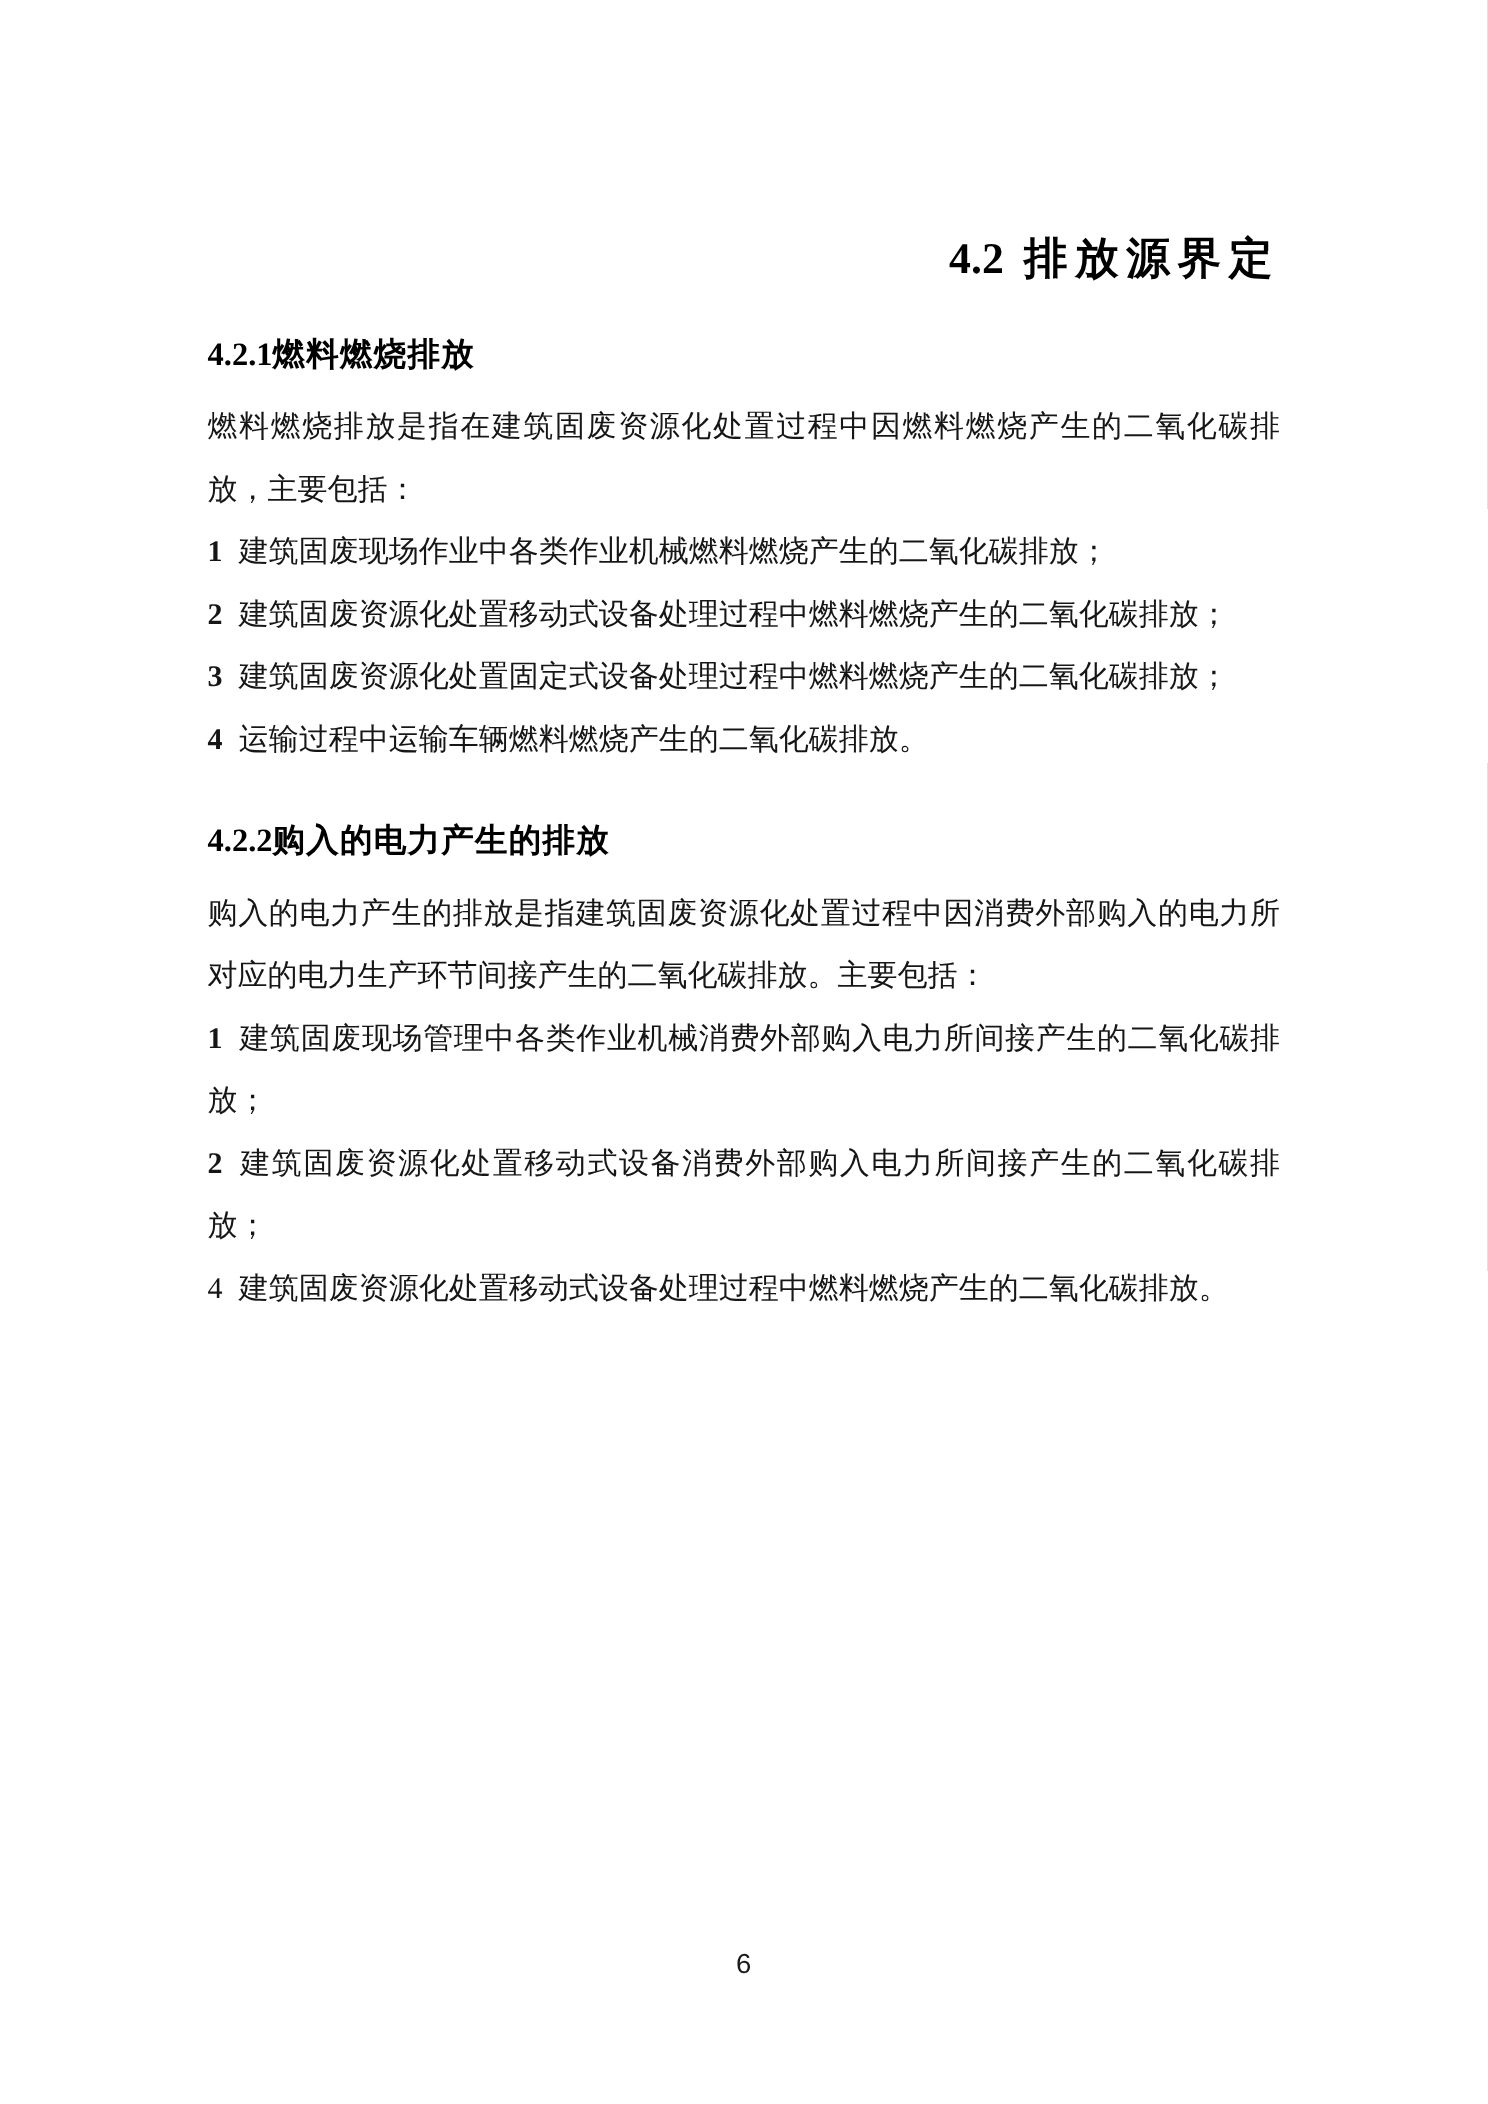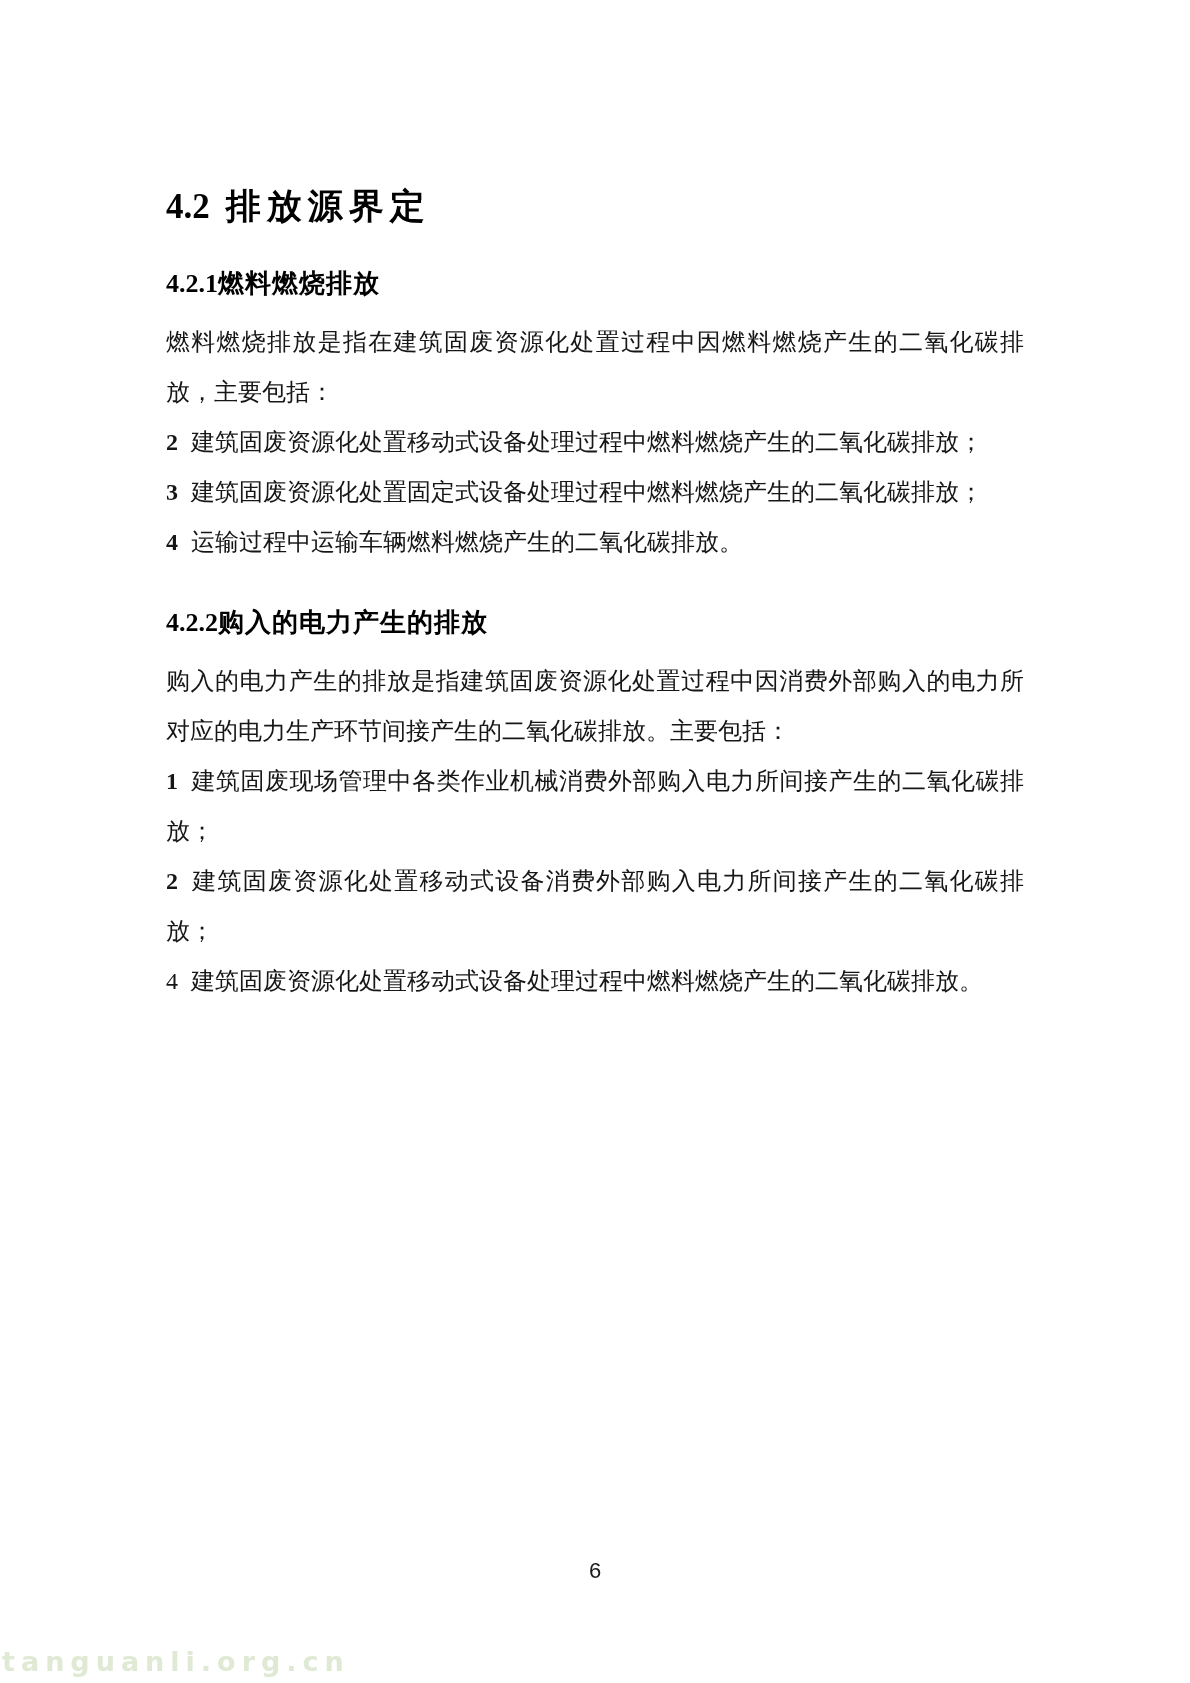--- a/index.html
+++ b/index.html
@@ -20,21 +20,21 @@
     overflow:hidden;
   }
   .content{
     position:absolute;
     left:166px;
     top:0;
     width:858px;
   }
   .title{
     margin:186px 0 11px 0;
-    text-align:left;
+    text-align:right;
     font-size:35px;
     line-height:42px;
     font-weight:bold;
     color:#000;
   }
   .title .t-num{
     font-family:"Liberation Serif",serif;
     margin-right:16px;
   }
   .title .t-label{
@@ -106,20 +106,23 @@
       <span class="t-num">4.2</span><span class="t-label">排放源界定</span>
     </h1>
 
     <h2 class="heading">
       <span class="h-num">4.2.1</span><span class="h-label">燃料燃烧排放</span>
     </h2>
 
     <p class="body-para">燃料燃烧排放是指在建筑固废资源化处置过程中因燃料燃烧产生的二氧化碳排放，主要包括：</p>
 
     <div class="item">
+      <span class="num">1</span><span class="itxt">建筑固废现场作业中各类作业机械燃料燃烧产生的二氧化碳排放；</span>
+    </div>
+    <div class="item">
       <span class="num">2</span><span class="itxt">建筑固废资源化处置移动式设备处理过程中燃料燃烧产生的二氧化碳排放；</span>
     </div>
     <div class="item">
       <span class="num">3</span><span class="itxt">建筑固废资源化处置固定式设备处理过程中燃料燃烧产生的二氧化碳排放；</span>
     </div>
     <div class="item">
       <span class="num">4</span><span class="itxt">运输过程中运输车辆燃料燃烧产生的二氧化碳排放。</span>
     </div>
 
     <h2 class="heading">
@@ -134,14 +137,13 @@
     <div class="item">
       <span class="num">2</span><span class="itxt">建筑固废资源化处置移动式设备消费外部购入电力所间接产生的二氧化碳排放；</span>
     </div>
     <div class="item">
       <span class="num plain">4</span><span class="itxt">建筑固废资源化处置移动式设备处理过程中燃料燃烧产生的二氧化碳排放。</span>
     </div>
 
   </div>
 
   <div class="page-number">6</div>
-  <div class="watermark">tanguanli.org.cn</div>
 </div>
 
 </body></html>

